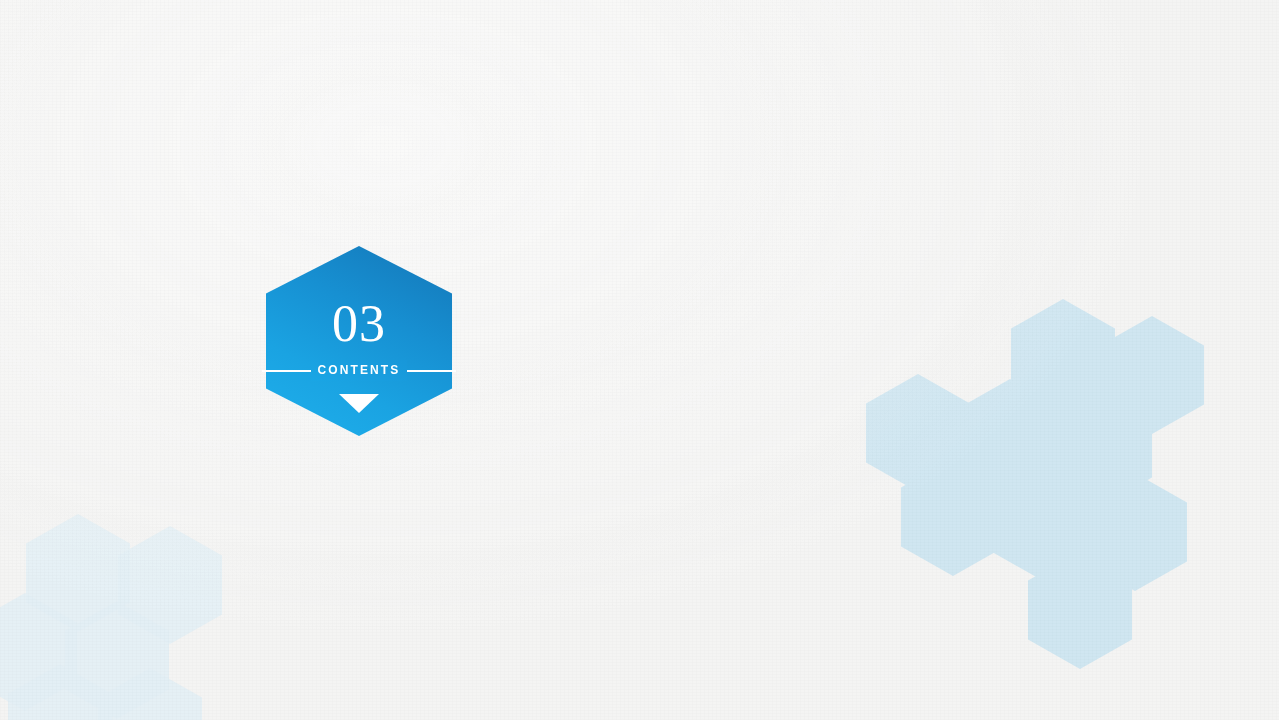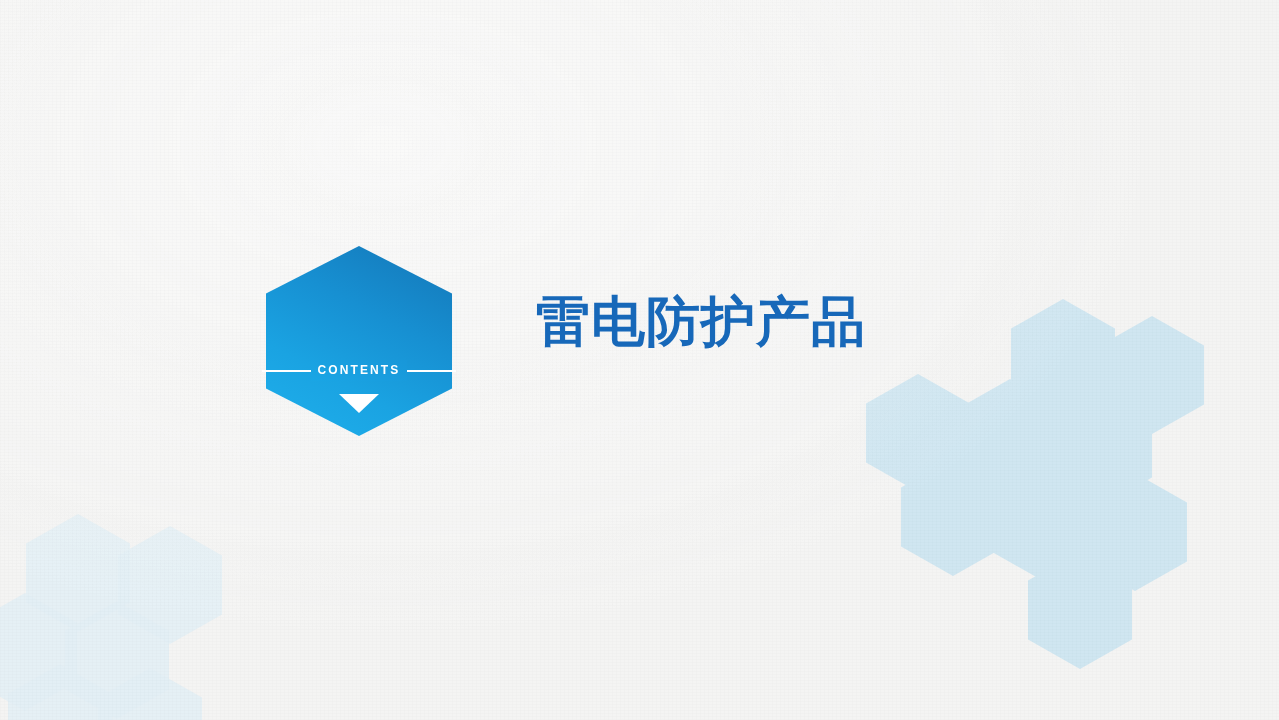--- a/index.html
+++ b/index.html
@@ -158,20 +158,20 @@
       <div class="hex-deco" style="left: 958px; top: 379px; background: rgb(207, 230, 241);"></div>
       <div class="hex-deco" style="left: 1048px; top: 389px; background: rgb(207, 230, 241);"></div>
       <div class="hex-deco" style="left: 901px; top: 458px; background: rgb(207, 230, 241);"></div>
       <div class="hex-deco" style="left: 993px; top: 464px; background: rgb(207, 230, 241);"></div>
       <div class="hex-deco" style="left: 1083px; top: 473px; background: rgb(207, 230, 241);"></div>
       <div class="hex-deco" style="left: 1028px; top: 551px; background: rgb(207, 230, 241);"></div>
     </div>
 
   <div id="contents-badge">
     <div id="badge-hex"></div>
+    <div id="badge-number">03</div>
     <div id="badge-rule"></div>
     <div id="badge-contents"><span>CONTENTS</span></div>
     <div id="badge-caret"></div>
   </div>
 
-  <div id="section-title">雷电防护产品</div>
 
 </div>
 
 </body></html>

